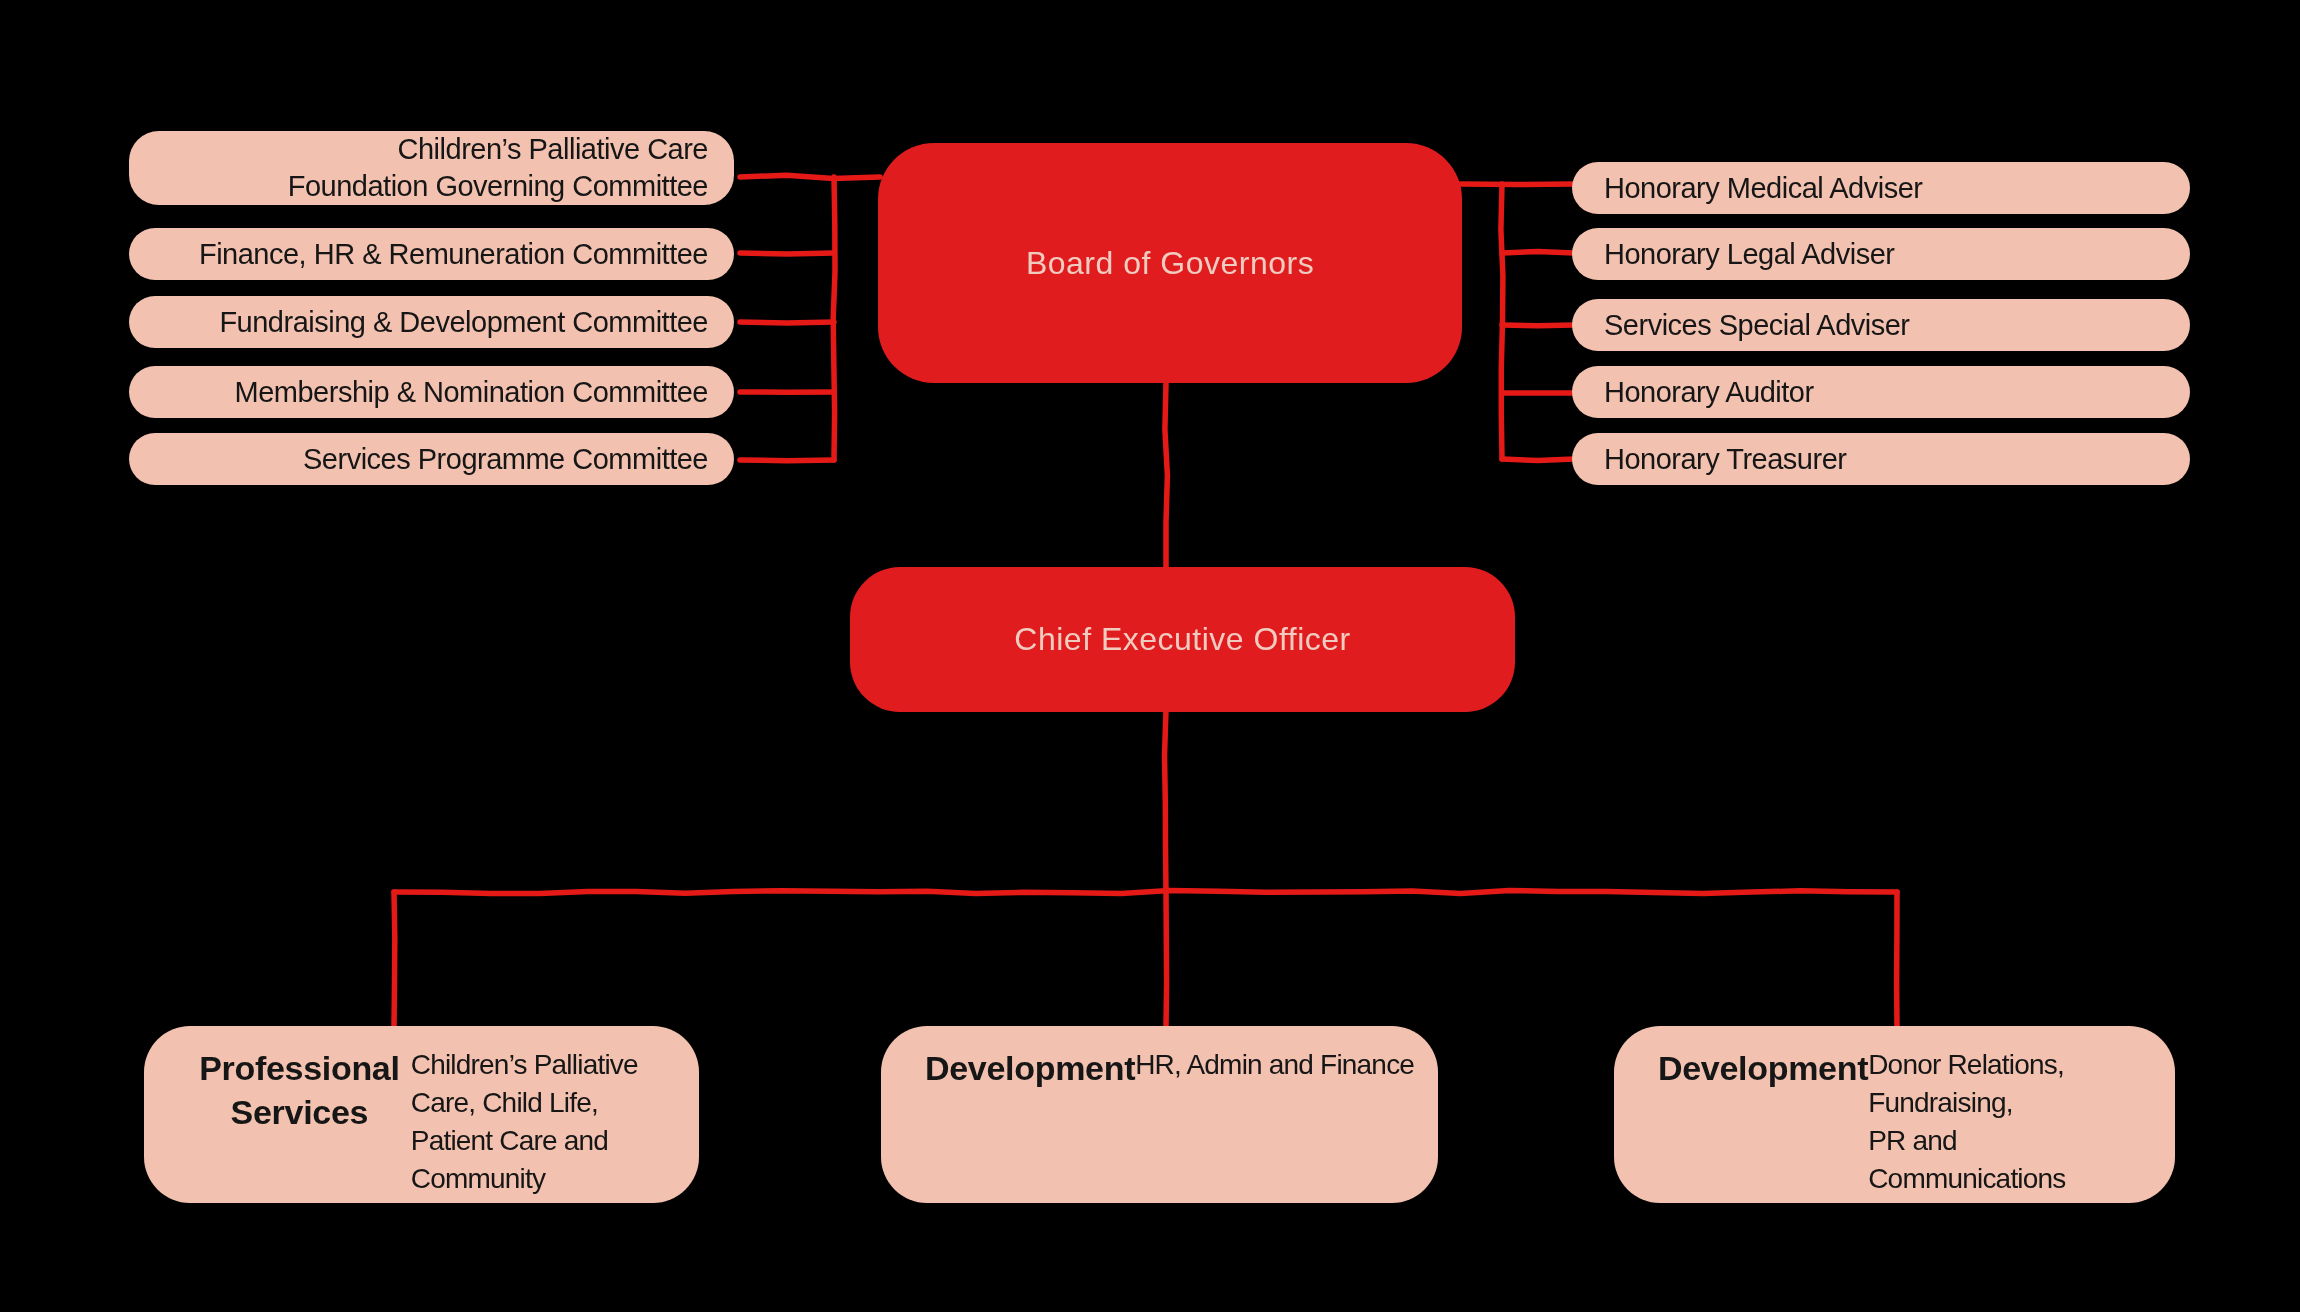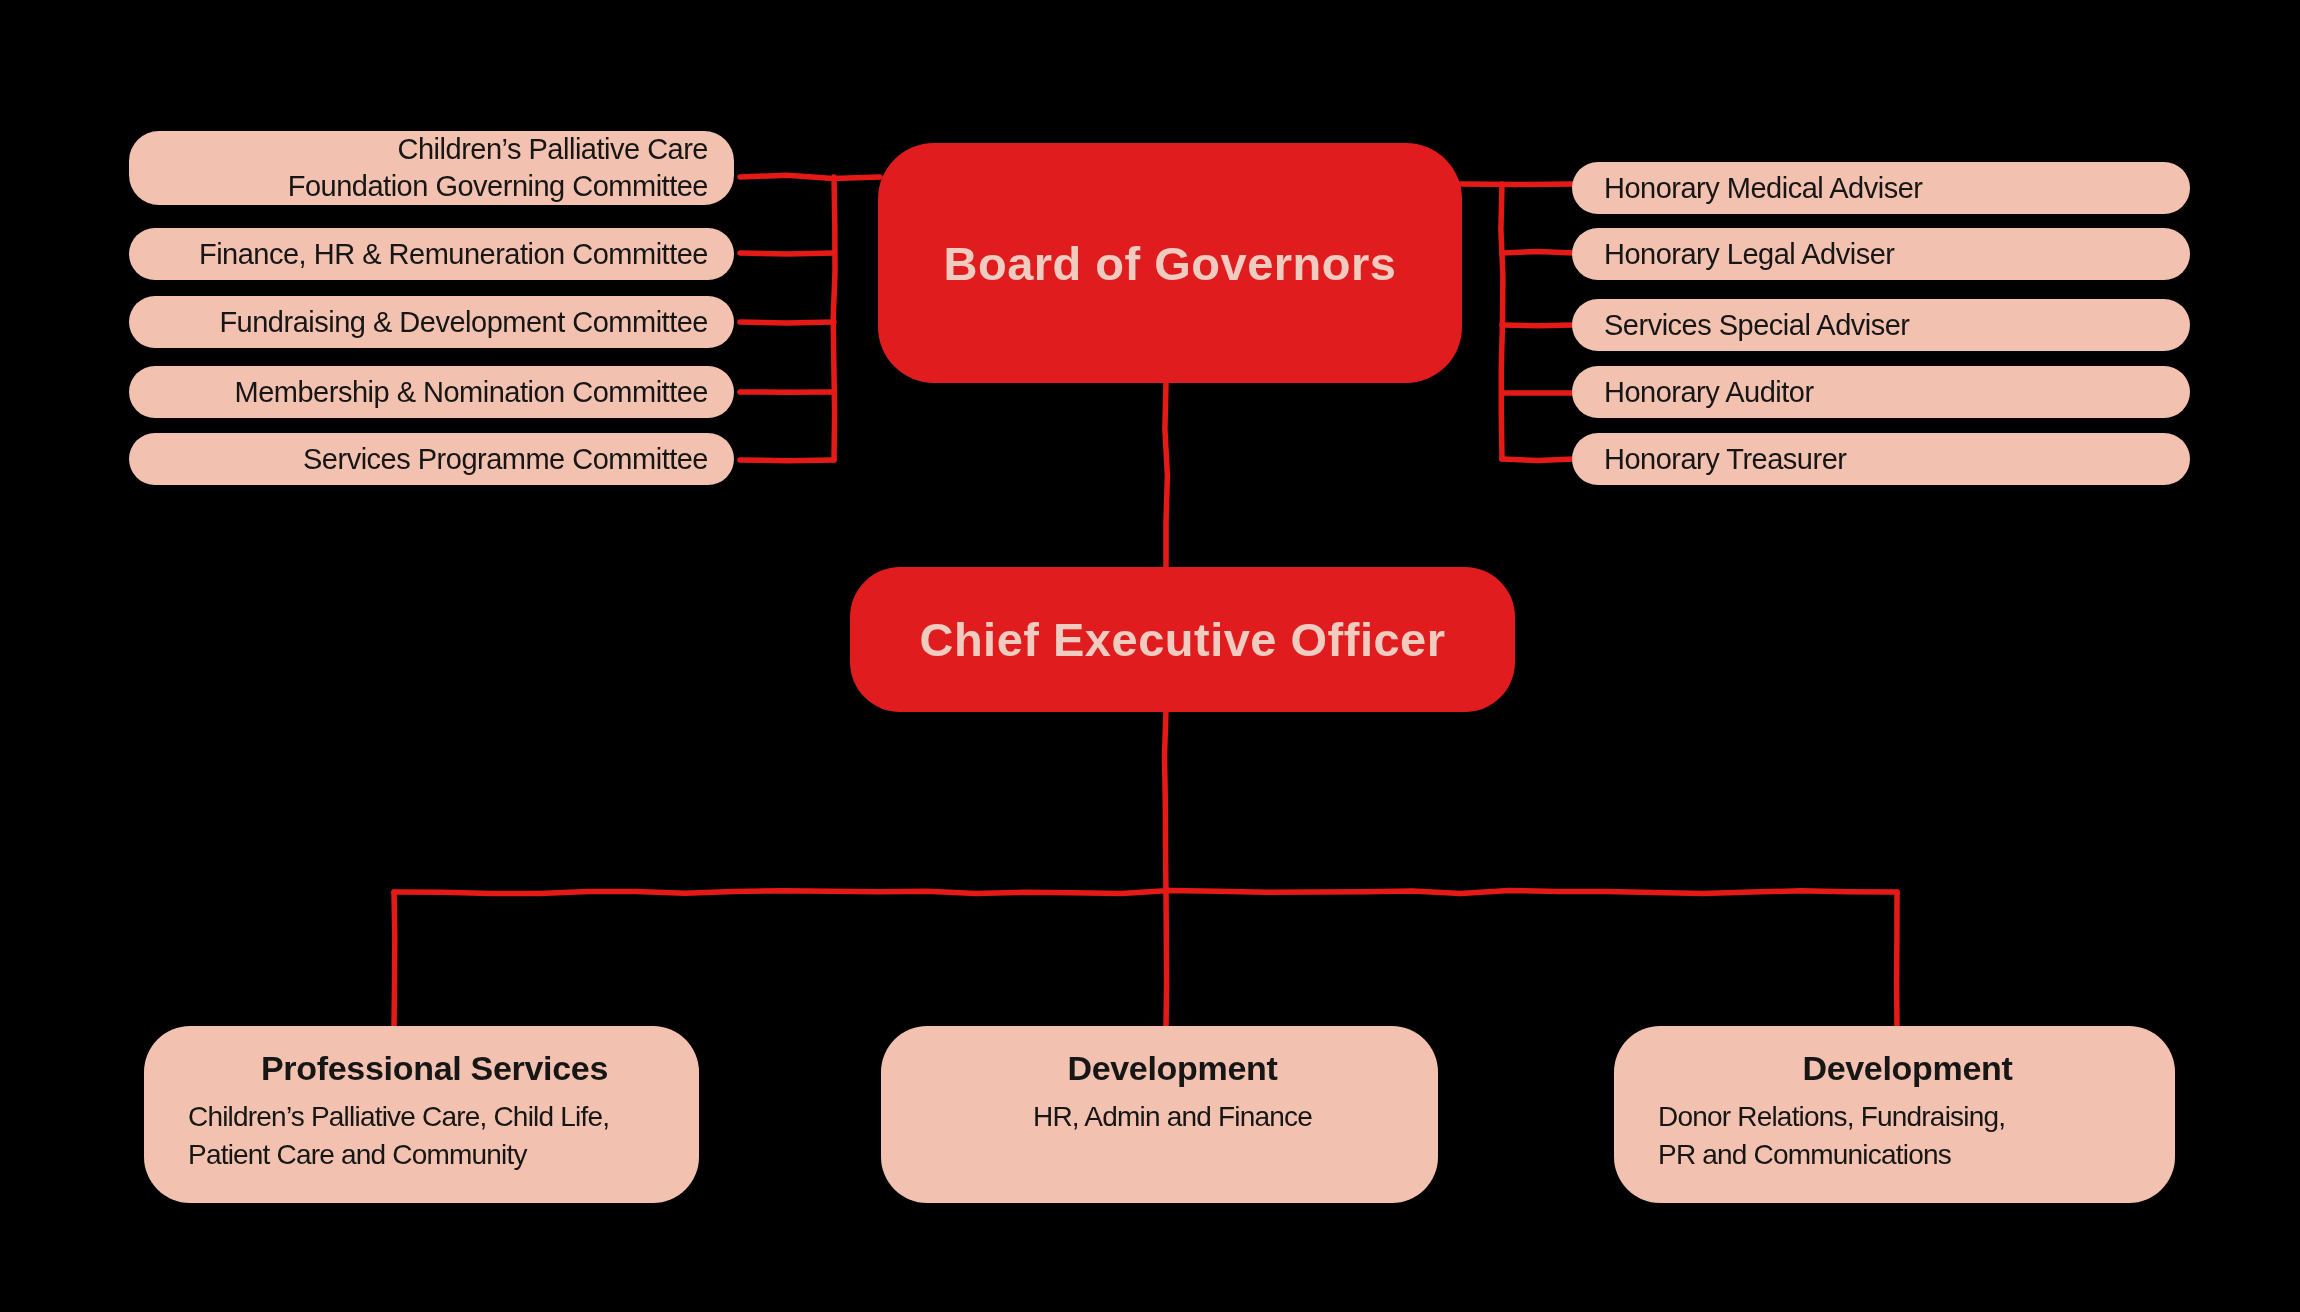--- a/index.html
+++ b/index.html
@@ -13,21 +13,21 @@
   .connectors{position:absolute;left:0;top:0;width:2300px;height:1312px;pointer-events:none;}
   .connectors path{fill:none;stroke:var(--line,#e51a17);stroke-width:5.5;stroke-linecap:round;stroke-linejoin:round;}
 
   .node{position:absolute;box-sizing:border-box;}
 
   
   .red{
     background:var(--red,#e01c1f);
     color:var(--text-on-red,#f0ccc0);
     display:flex;align-items:center;justify-content:center;
-    font-weight:bold;font-size:47px;letter-spacing:0.5px;
+    font-weight:normal;font-size:32px;letter-spacing:0.5px;
   }
   .board{left:878px;top:143px;width:584px;height:240px;border-radius:56px;}
   .ceo{left:850px;top:567px;width:665px;height:145px;border-radius:50px;}
 
   
   .pink{
     background:var(--pink,#f2c1af);
     color:var(--text-dark,#161616);
   }
   .committee{
@@ -49,21 +49,21 @@
     font-size:29px;letter-spacing:-0.5px;
   }
   .a0{top:162px;height:52px;}
   .a1{top:228px;height:52px;}
   .a2{top:299px;height:52px;}
   .a3{top:366px;height:52px;}
   .a4{top:433px;height:52px;}
 
   .dept{
     top:1026px;height:177px;border-radius:46px;
-    display:flex;flex-direction:column;align-items:stretch;
+    display:flex;flex-direction:row;align-items:stretch;
     padding:20px 18px 0 44px;
   }
   .d0{left:144px;width:555px;}
   .d1{left:881px;width:557px;}
   .d2{left:1614px;width:561px;}
   .dept .title{
     font-weight:bold;font-size:34px;line-height:44px;
     text-align:center;letter-spacing:-0.3px;margin-bottom:8px;
   }
   .dept .subtitle{

